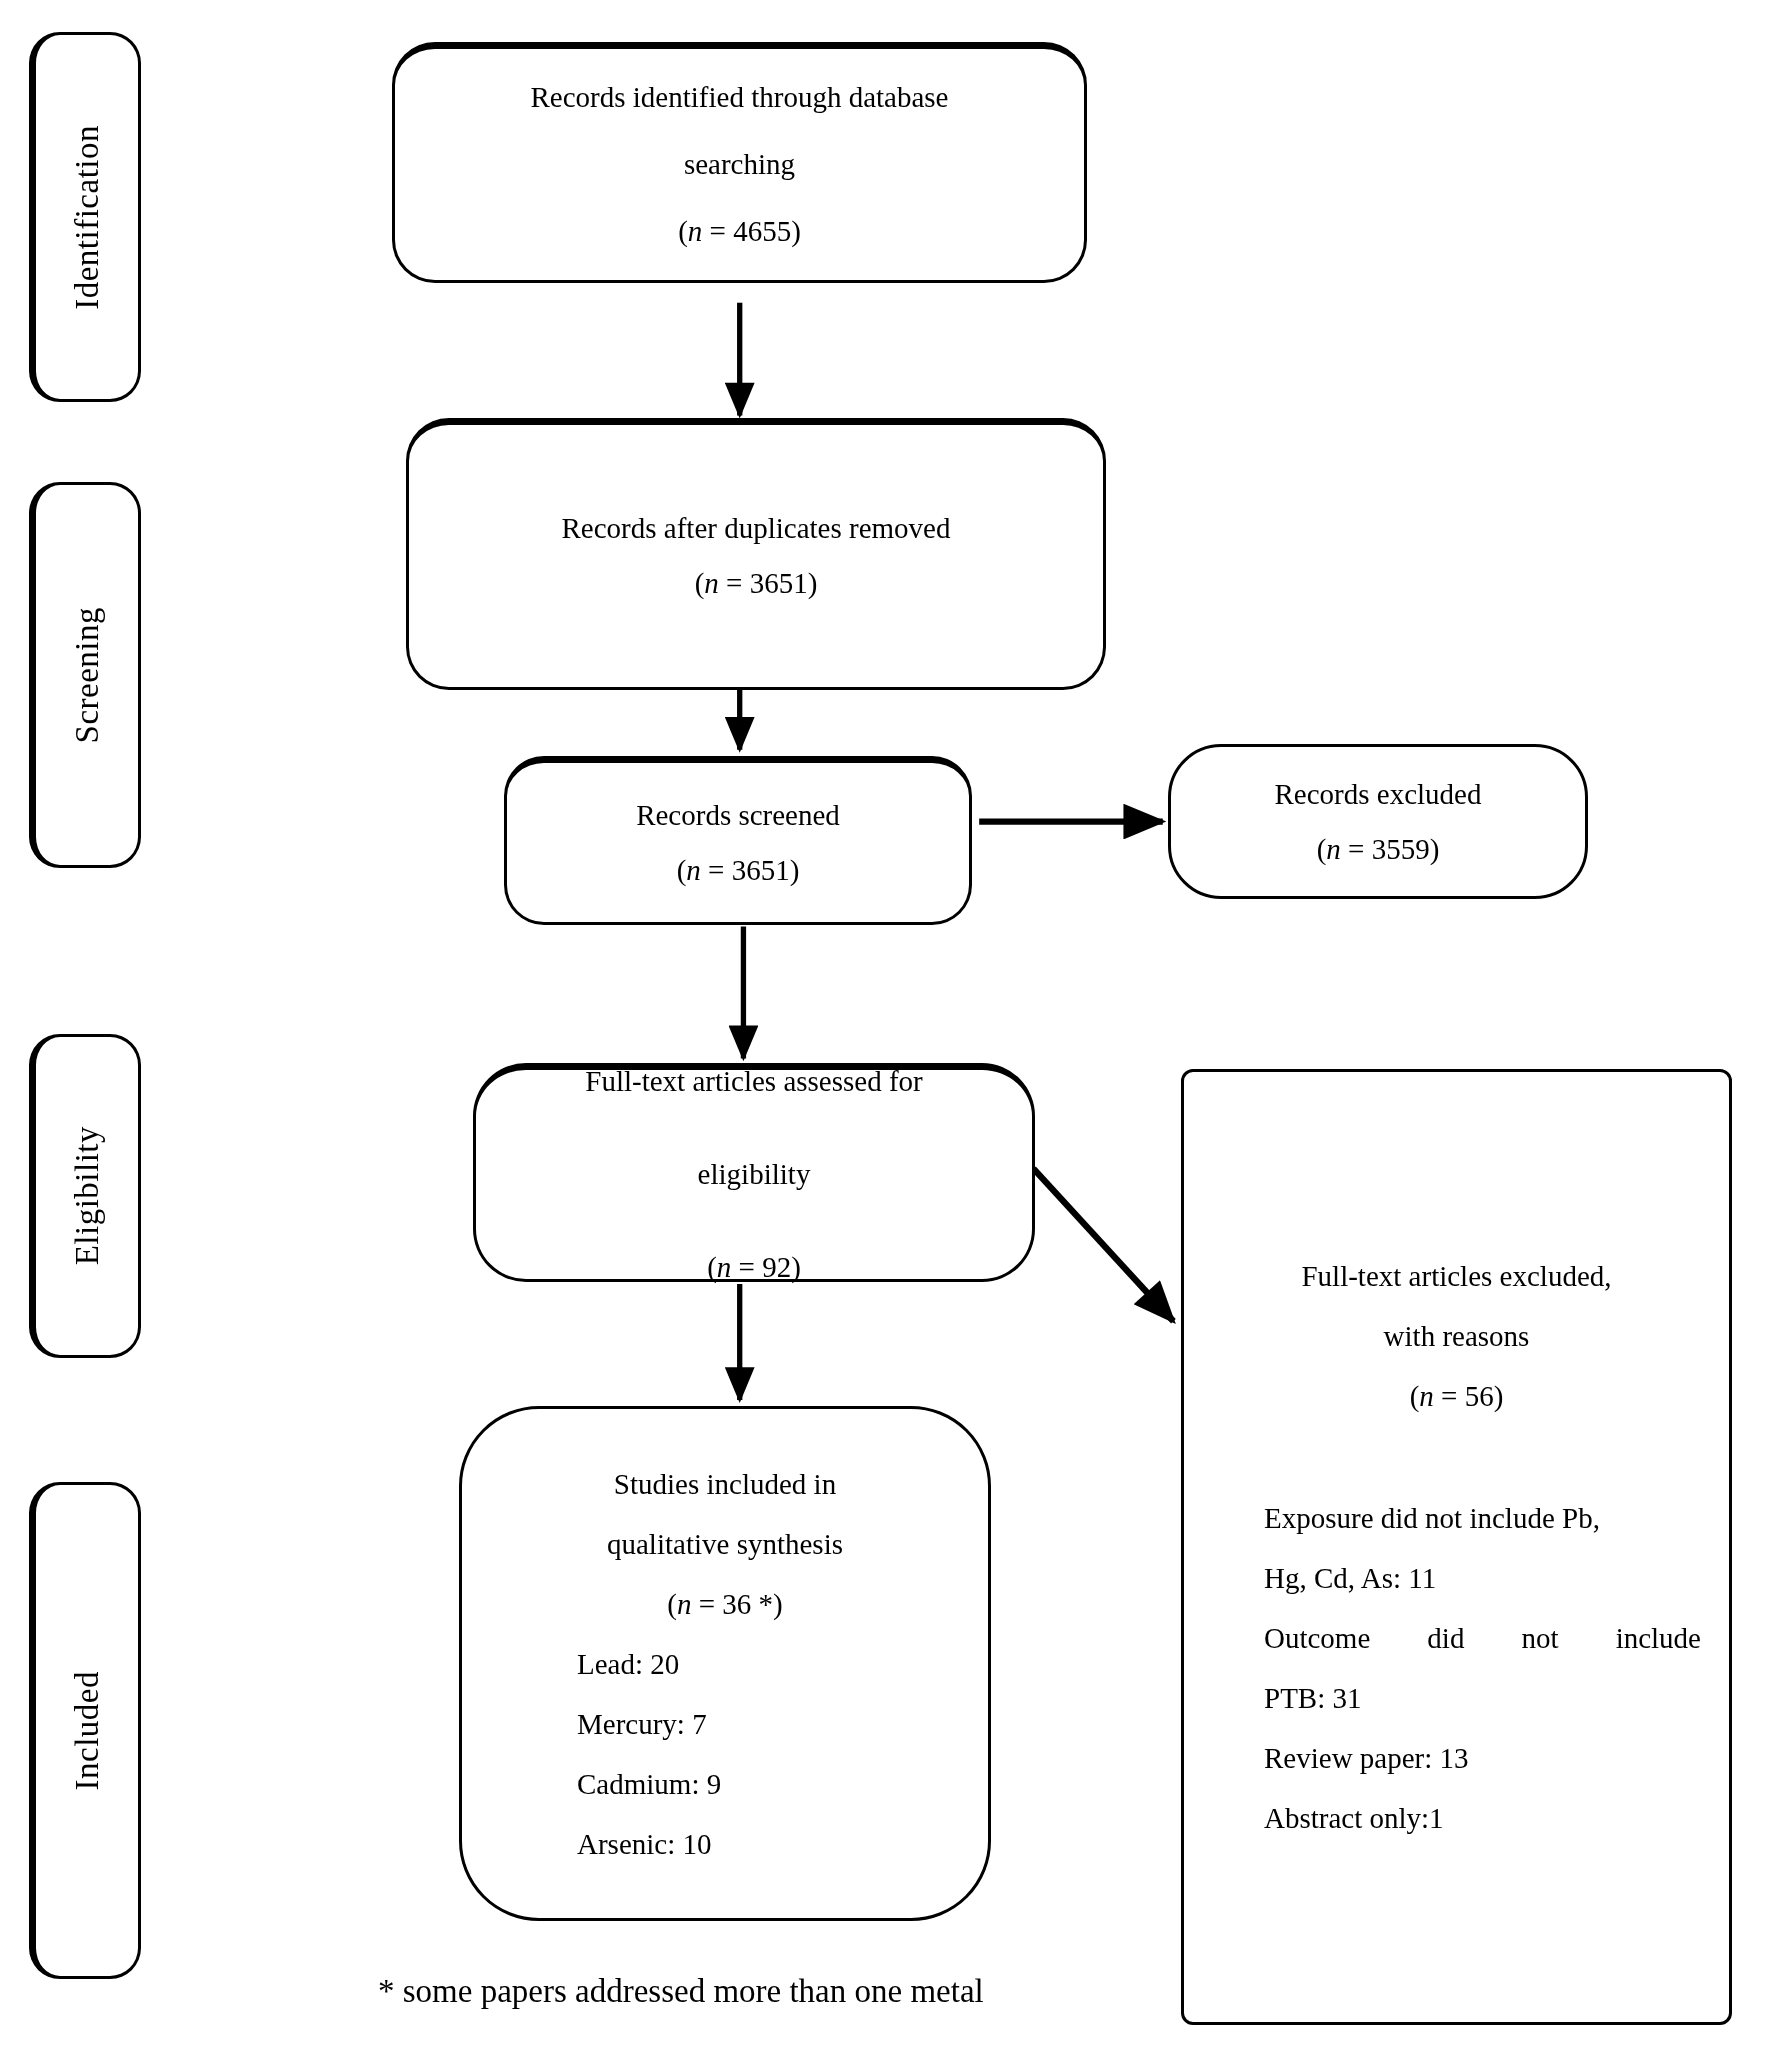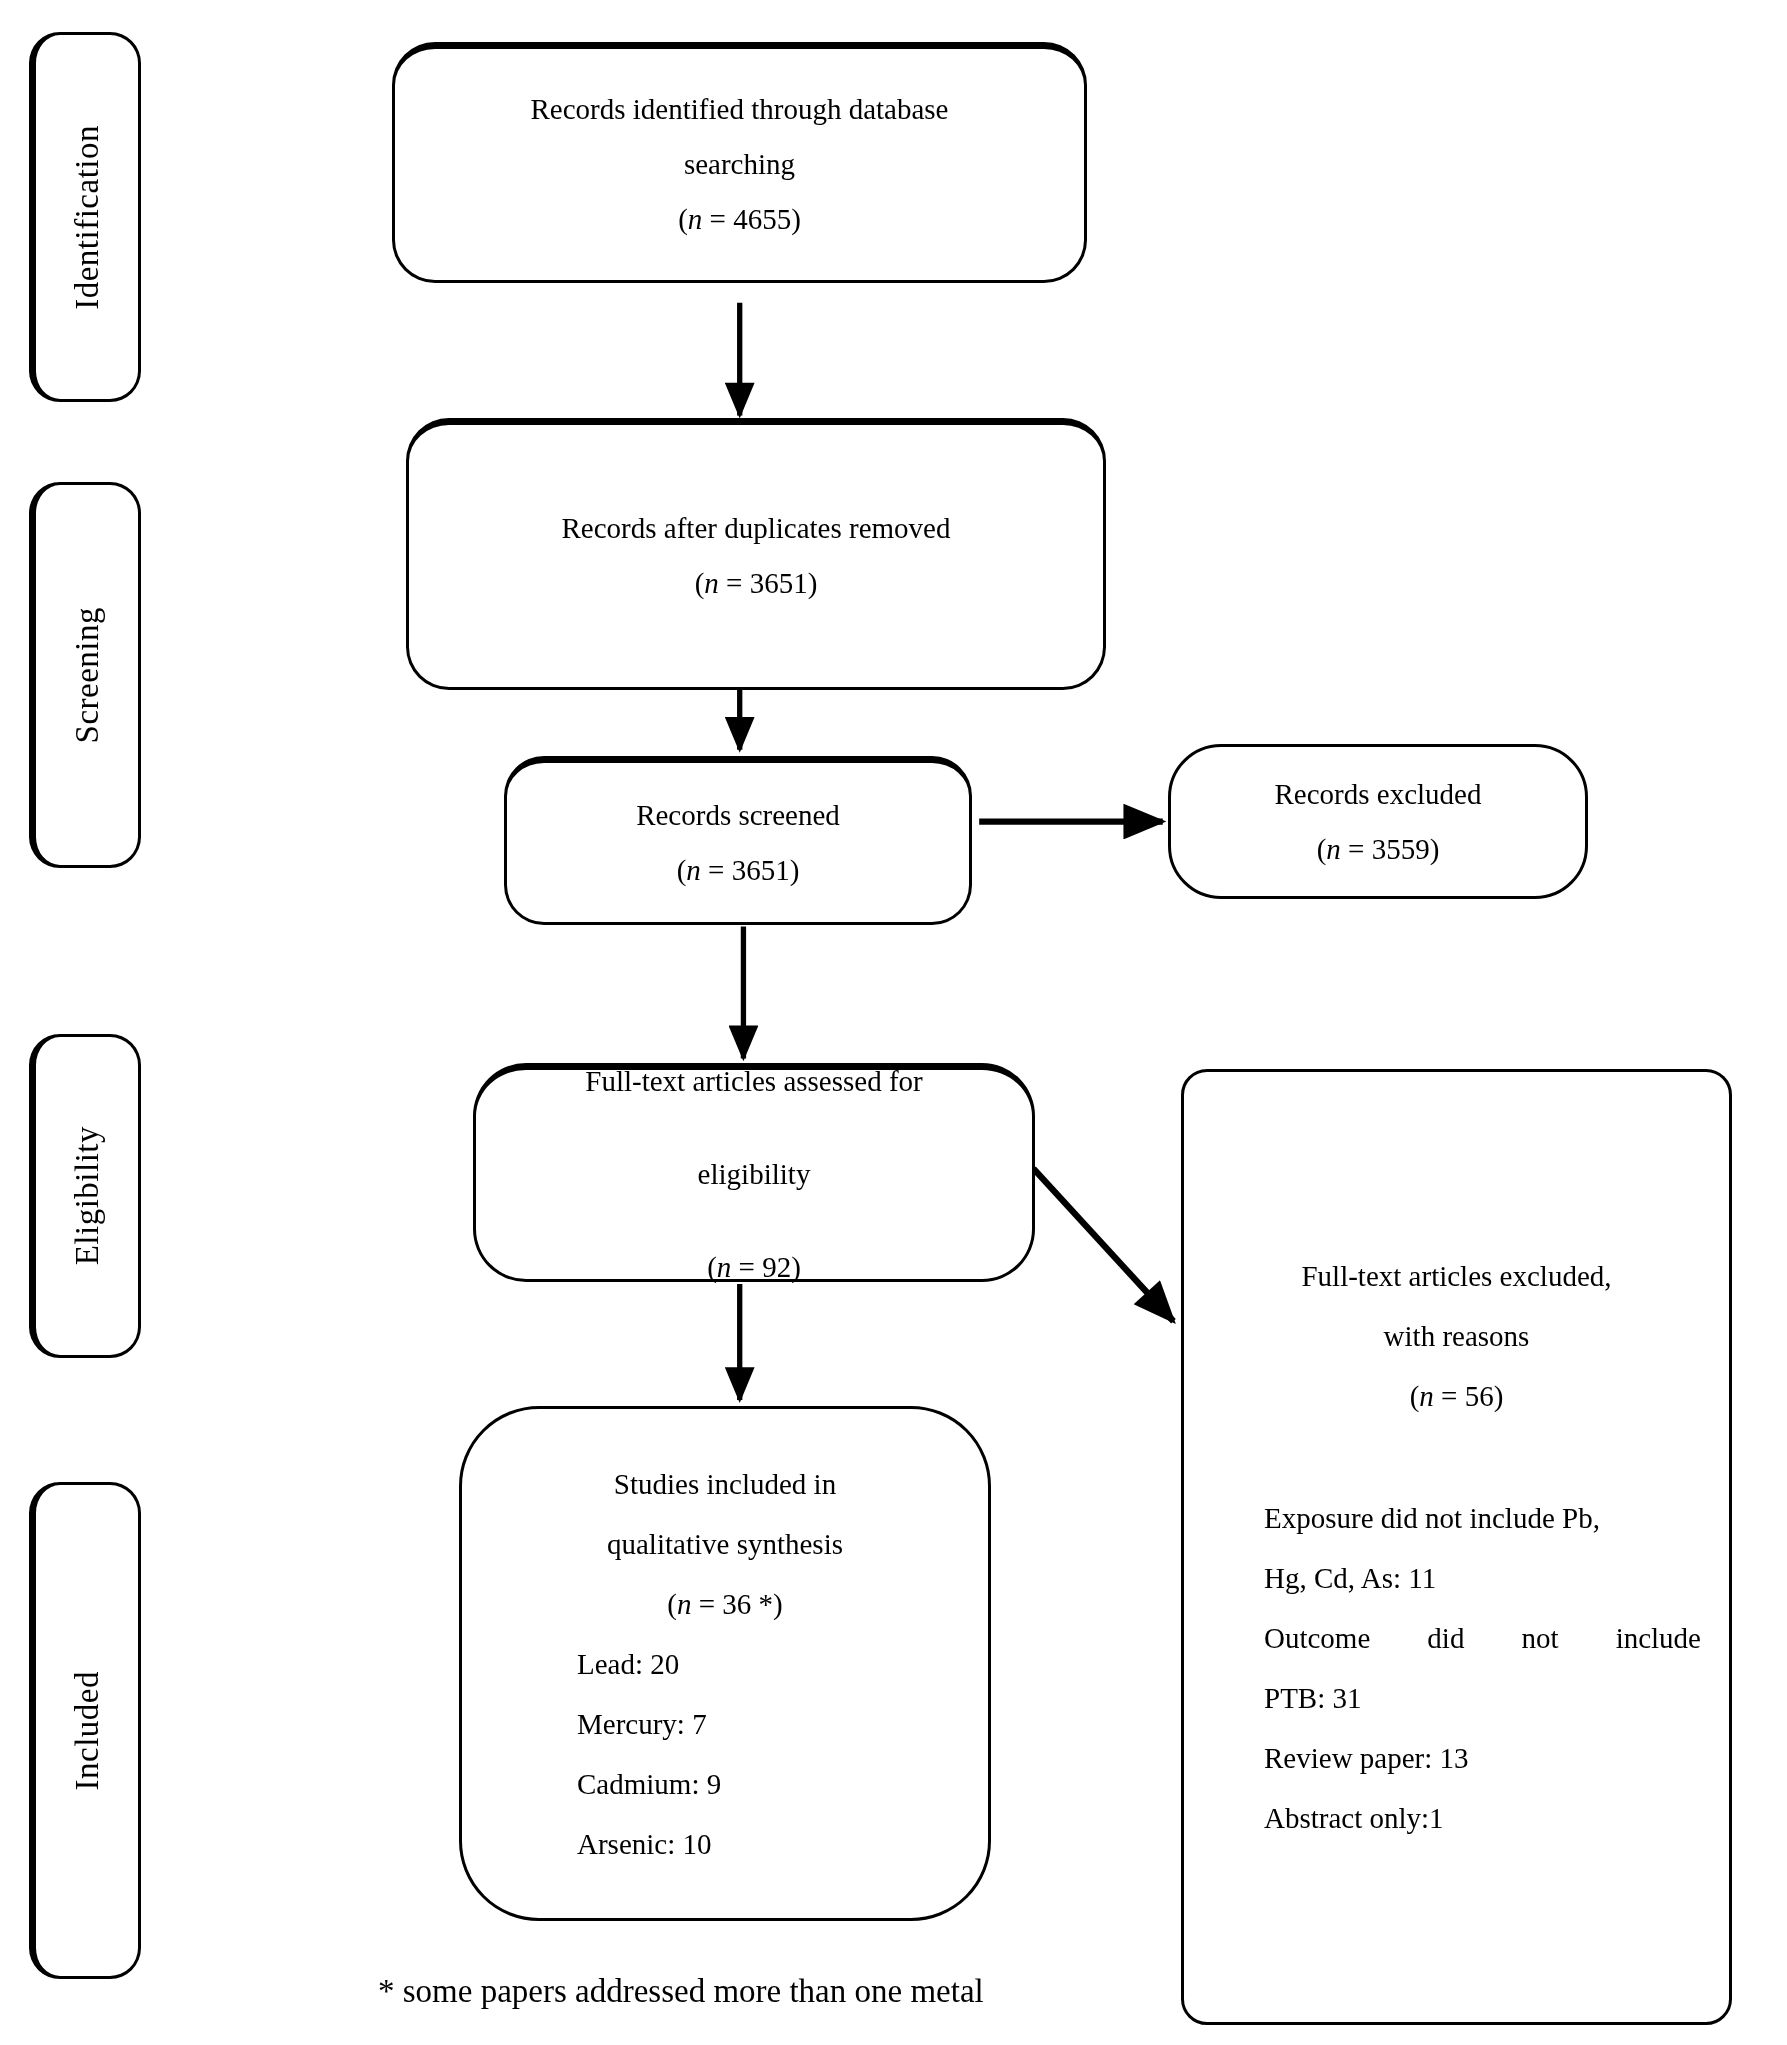--- a/index.html
+++ b/index.html
@@ -71,26 +71,26 @@
     top: 1973px;
     font-size: 33px;
     white-space: nowrap;
   }
   
   #box-identification { top: 32px;  height: 370px; }
   #box-screening      { top: 482px; height: 386px; }
   #box-eligibility    { top: 1034px; height: 324px; }
   #box-included       { top: 1482px; height: 497px; }
 
-  #box-identified   { left: 392px;  top: 42px;   width: 695px; height: 241px; border-radius: 43px; }
+  #box-identified   { left: 392px;  top: 42px;   width: 695px; height: 241px; border-radius: 43px; gap: 12px; }
   #box-deduplicated { left: 406px;  top: 418px;  width: 700px; height: 272px; border-radius: 43px; }
   #box-screened     { left: 504px;  top: 756px; width: 468px;  height: 169px; border-radius: 40px; }
   #box-excluded     { left: 1168px; top: 744px; width: 420px;  height: 155px; border-radius: 53px; }
   #box-fulltext     { left: 473px;  top: 1063px; width: 562px; height: 219px; border-radius: 53px; gap: 38px; }
-  #box-ft-excluded  { left: 1181px; top: 1069px; width: 551px; height: 956px; border-radius: 26px; border-width: 3.7px; }
+  #box-ft-excluded  { left: 1181px; top: 1069px; width: 551px; height: 956px; border-radius: 12px; border-width: 3.7px; }
   #box-studies      { left: 459px;  top: 1406px; width: 532px; height: 515px; border-radius: 80px; border-width: 3.7px; }
 </style>
 </head>
 <body>
 
 <div class="canvas">
 
   <svg class="arrow-layer" viewBox="0 0 3358 3843" xmlns="http://www.w3.org/2000/svg">
     <defs>
       <marker id="ah" viewBox="0 0 12 10" refX="11" refY="5" markerWidth="7.2" markerHeight="5.6" orient="auto">

